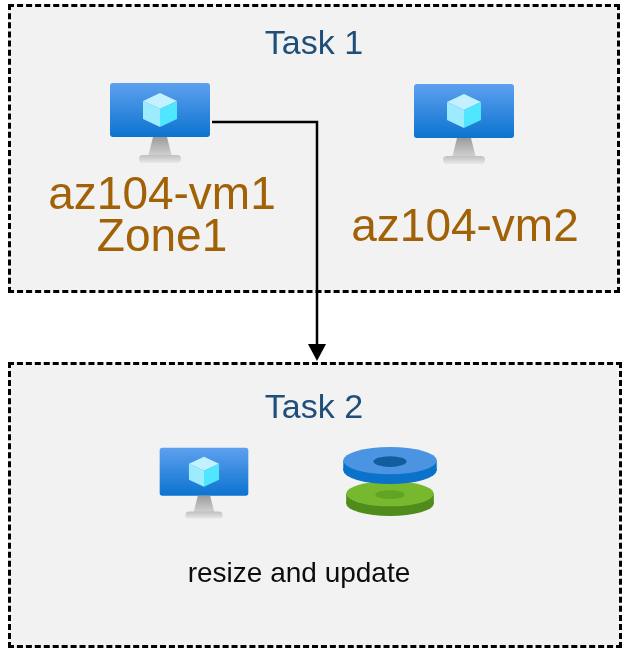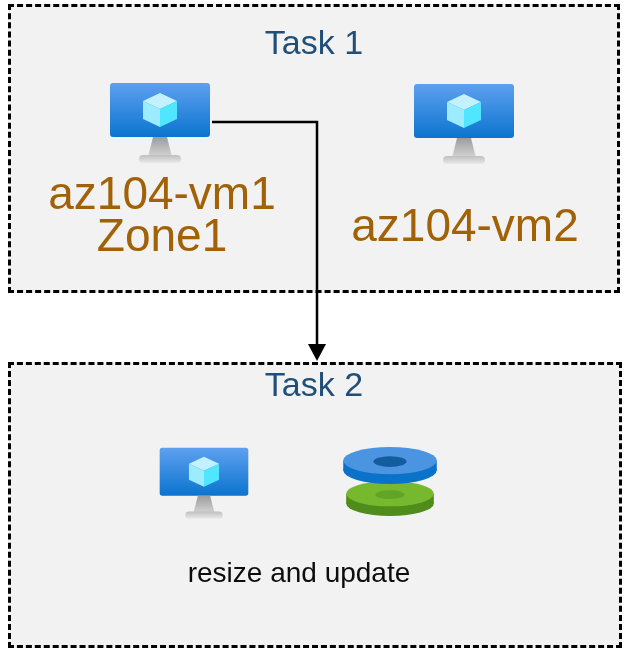--- a/index.html
+++ b/index.html
@@ -28,21 +28,21 @@
     left: 0; width: 628px;
     text-align: center;
     font-size: 34px;
     line-height: 44px;
     font-weight: 400;
     color: #1f4e79;
     margin: 0;
     z-index: 3;
   }
   .task-title.t1 { top: 20px; }
-  .task-title.t2 { top: 362px; }
+  .task-title.t2 { top: 384px; }
 
   .vm-icon { position: absolute; z-index: 2; }
   .vm-icon.vm1 { left: 106px; top: 81px;  width: 108px; height: 88px; }
   .vm-icon.vm2 { left: 410px; top: 82px;  width: 108px; height: 88px; }
   .vm-icon.vm3 { left: 156px; top: 446px; width: 96px;  height: 78px; }
 
   .disks-icon { position: absolute; z-index: 2; left: 337px; top: 445px; width: 106px; height: 74px; }
 
   .vm-label {
     position: absolute;

